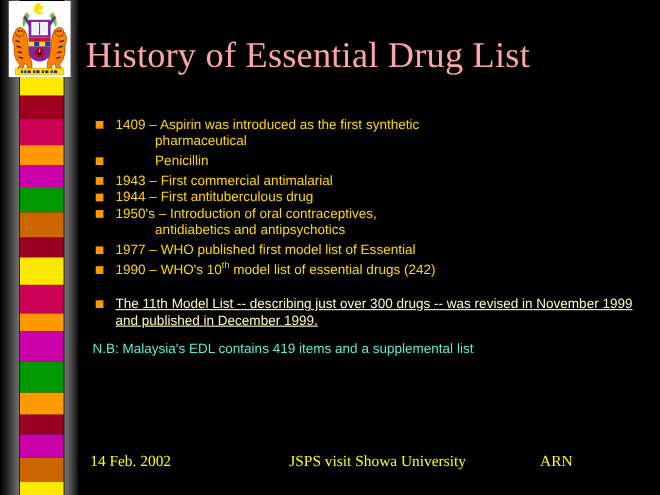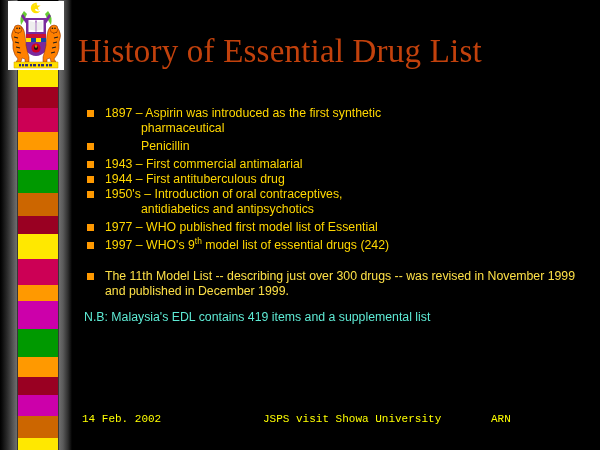--- a/index.html
+++ b/index.html
@@ -69,21 +69,21 @@
 
   
   #title {
     position: absolute;
     left: 78px;
     top: 31px;
     width: 500px;
     font-family: "Liberation Serif", serif;
     font-size: 33px;
     line-height: 40px;
-    color: #c2410c;
+    color: #fca5a5;
     letter-spacing: 0.2px;
     white-space: nowrap;
   }
 
   
   #body-area {
     position: absolute;
     left: 84px;
     top: 106px;
     width: 508px;
@@ -108,23 +108,24 @@
     display: block;
     padding-left: 36px;
   }
   .gap-sm { height: 3px; }
   .gap-md { height: 12px; }
   .gap-lg { height: 16px; }
 
   .para-row {
     position: relative;
     padding-left: 21px;
-    color: #fde047;
+    color: #fef9c3;
     font-size: 12.3px;
     line-height: 14.5px;
+    text-decoration: underline;
   }
   .para-row .sq {
     position: absolute;
     left: 3px;
     top: 4px;
     width: 7px;
     height: 7px;
     background: #ff9900;
   }
   #nb-note {
@@ -135,22 +136,22 @@
   }
   sup { font-size: 0.68em; vertical-align: super; line-height: 0; margin-top: 13px; }
 
   
   #footer {
     position: absolute;
     left: 78px;
     top: 413px;
     width: 510px;
     height: 18px;
-    font-family: Liberation Mono, monospace;
-    font-size: 11px;
+    font-family: Liberation Serif, serif;
+    font-size: 14px;
     color: #ffff00;
   }
   #footer .f-date  { position: absolute; left: 4px;   top: 0; }
   #footer .f-event { position: absolute; left: 148px; top: 0; margin-left: 37px; }
   #footer .f-auth  { position: absolute; left: 413px; top: 0; }
 </style>
 </head>
 <body>
 
 <div id="slide">
@@ -248,21 +249,21 @@
       </g>
     </svg>
   </div>
 
   <div id="title">History of Essential Drug List</div>
 
   <div id="body-area">
 
     <div class="bullet-row">
       <span class="sq"></span>
-      <span>1897 – Aspirin was introduced as the first synthetic</span>
+      <span>1409 – Aspirin was introduced as the first synthetic</span>
       <span class="line2">pharmaceutical</span>
     </div>
 
     <div class="gap-sm"></div>
 
     <div class="bullet-row">
       <span class="sq"></span>
       <span class="line2">Penicillin</span>
     </div>
 
@@ -288,21 +289,21 @@
 
     <div class="bullet-row">
       <span class="sq"></span>
       <span>1977 – WHO published first model list of Essential</span>
     </div>
 
     <div class="gap-sm"></div>
 
     <div class="bullet-row">
       <span class="sq"></span>
-      <span>1997 – WHO's 9</span><sup>th</sup><span> model list of essential drugs (242)</span>
+      <span>1990 – WHO's 10</span><sup>th</sup><span> model list of essential drugs (242)</span>
     </div>
 
     <div class="gap-lg"></div>
 
     <div class="para-row">
       <span class="sq"></span>
       <span>The 11th Model List -- describing just over 300 drugs -- was revised in November 1999 and published in December 1999.</span>
     </div>
 
     <div class="gap-md"></div>

